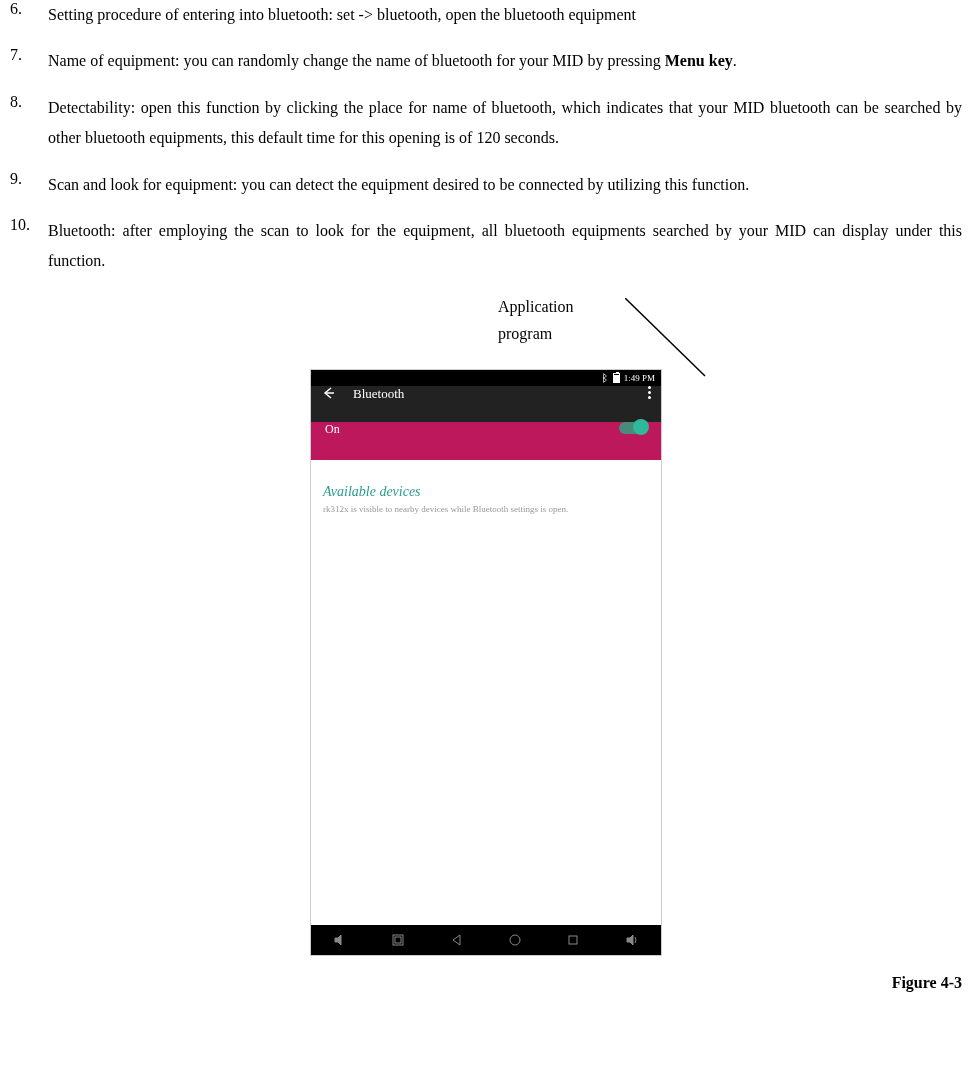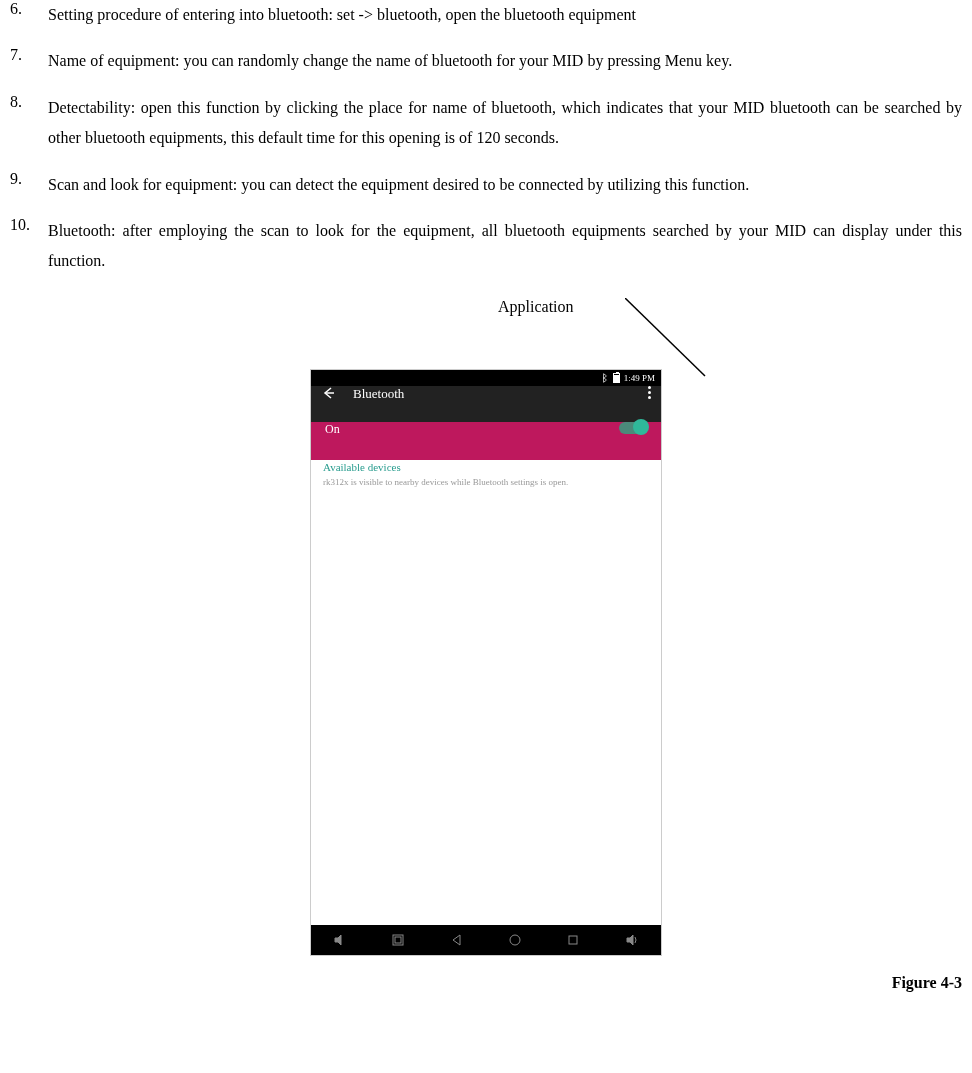--- a/index.html
+++ b/index.html
@@ -18,21 +18,21 @@
       text-align: justify;
     }
     .num {
       width: 38px;
       flex-shrink: 0;
     }
     .content {
       flex: 1;
       line-height: 1.9;
     }
-    .bold { font-weight: normal; }
+    .bold { font-weight: bold; }
     .annotation-area {
       position: relative;
       margin-top: 15px;
       padding-left: 488px;
       height: 60px;
     }
     .annotation-text {
       line-height: 1.7;
     }
     .annotation-line {
@@ -113,23 +113,24 @@
       position: absolute;
       right: -2px;
       top: -3px;
       width: 16px;
       height: 16px;
       background: #2fb89a;
       border-radius: 50%;
     }
     .section-label {
       color: #2a9d8f;
-      font-size: 11px;
-      padding: 1px 12px 4px;
+      font-size: 14px;
+      padding: 24px 12px 4px;
       font-weight: 500;
+      font-style: italic;
     }
     .visibility-text {
       color: #999;
       font-size: 9px;
       padding: 0 12px 8px;
     }
     .nav-bar {
       position: absolute;
       bottom: 0;
       left: 0;
@@ -206,20 +207,21 @@
 </div>
 
 <div class="list-item">
   <div class="num">10.</div>
   <div class="content">Bluetooth: after employing the scan to look for the equipment, all bluetooth equipments searched by your MID can display under this function.</div>
 </div>
 
 <div class="annotation-area">
   <div class="annotation-text">
     <div>Application</div>
+    <div>program</div>
   </div>
   <div class="annotation-line">
     <svg width="100" height="90">
         <line x1="0" y1="0" x2="80" y2="78" stroke="#000" stroke-width="1.5"></line>
       </svg>
   </div>
 </div>
 
 <div class="phone-wrap">
   <div class="phone">

